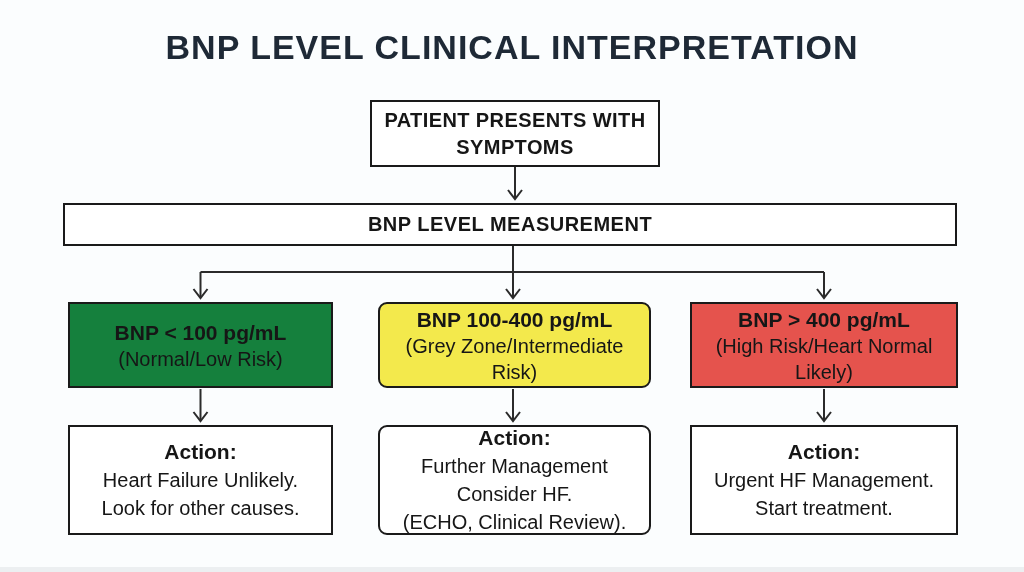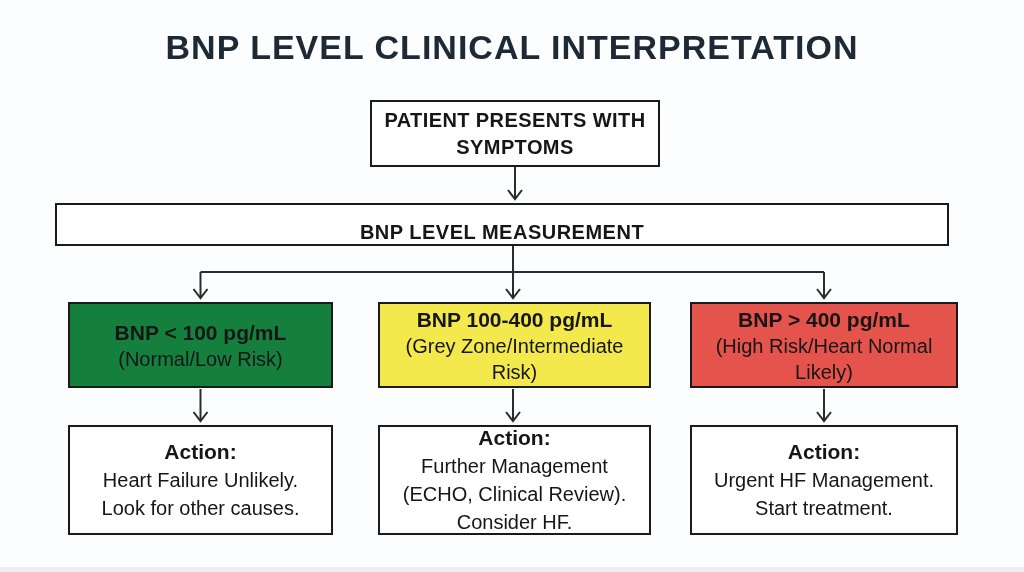--- a/index.html
+++ b/index.html
@@ -38,35 +38,35 @@
     justify-content: center;
     text-align: center;
     color: #161616;
   }
   .start-node {
     left: 370px; top: 100px; width: 290px; height: 67px;
     font-size: 20px; font-weight: 600; line-height: 27px;
     letter-spacing: 0.4px; padding: 0 6px;
   }
   .measure-node {
-    left: 55px; top: 203px; width: 894px; height: 43px;
-    font-size: 20px; font-weight: 700; letter-spacing: 0.5px; justify-content: flex-end;
+    left: 63px; top: 203px; width: 894px; height: 43px;
+    font-size: 20px; font-weight: 700; letter-spacing: 0.5px;
   }
   .branch-node {
     top: 302px; height: 86px; padding: 0 12px;
   }
   .branch-node .range-line { font-size: 21px; font-weight: 700; line-height: 27px; }
   .branch-node .risk-line  { font-size: 20px; font-weight: 400; line-height: 26px; }
   .action-node {
     top: 425px; height: 110px; padding: 0 10px;
     font-size: 20px; line-height: 28px;
   }
   .action-node .action-label { font-weight: 700; font-size: 21px; }
   .col-left  { left: 68px;  width: 265px; }
-  .col-mid   { left: 378px; width: 273px; }
+  .col-mid   { left: 378px; width: 273px; border-radius: 9px; }
   .col-right { left: 690px; width: 268px; }
   .connectors {
     position: absolute;
     left: 0; top: 0;
     width: 1024px; height: 572px;
     pointer-events: none;
   }
   .bottom-strip {
     position: absolute;
     left: 0; bottom: 0;
@@ -131,22 +131,22 @@
     <span class="action-label">Action:</span>
     <div>
         <div>Heart Failure Unlikely.</div>
         <div>Look for other causes.</div>
       </div>
   </div>
   <div class="node action-node col-mid">
     <span class="action-label">Action:</span>
     <div>
         <div>Further Management</div>
+        <div>Consider HF.</div>
         <div>(ECHO, Clinical Review).</div>
-        <div>Consider HF.</div>
       </div>
   </div>
   <div class="node action-node col-right">
     <span class="action-label">Action:</span>
     <div>
         <div>Urgent HF Management.</div>
         <div>Start treatment.</div>
       </div>
   </div>
 

